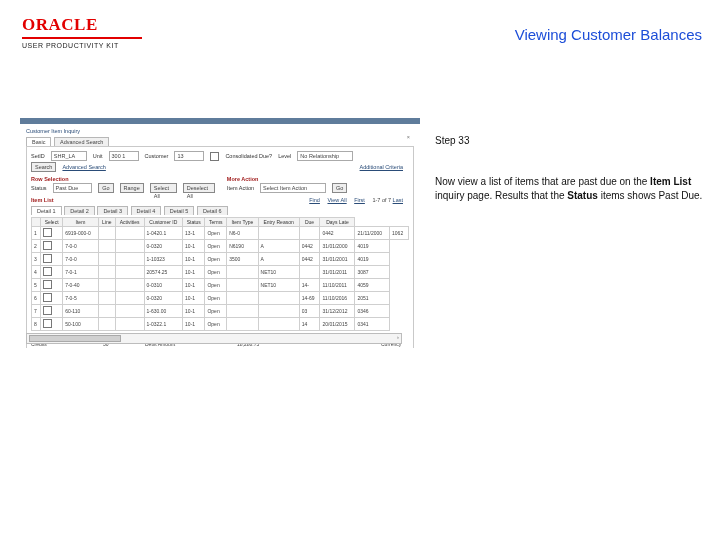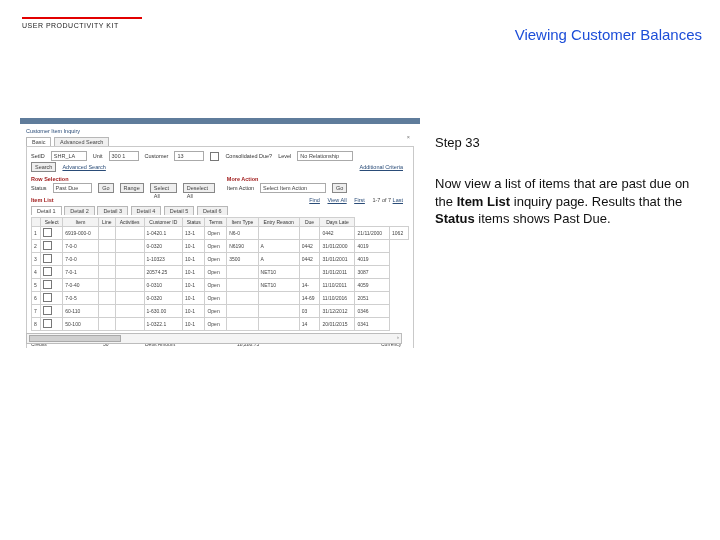--- a/index.html
+++ b/index.html
@@ -4,21 +4,21 @@
 <style>
   html,body{margin:0;padding:0;width:720px;height:540px;background:#fff;font-family:Arial,Helvetica,sans-serif;color:#000}
   .page{position:relative;width:720px;height:540px}
   
   .logo-block{position:absolute;left:22px;top:15px}
   .logo-oracle{font-family:Georgia,serif;color:#e20000;font-weight:bold;font-size:17px;letter-spacing:0.5px}
   .logo-rule{width:120px;height:2px;background:#e20000;margin-top:2px}
   .logo-sub{font-size:7px;letter-spacing:0.5px;color:#222;margin-top:3px}
   .page-title{position:absolute;right:18px;top:26px;font-size:15px;color:#1d4ed8}
   
-  .rt{position:absolute;left:435px;width:270px;font-size:13px;line-height:1.35;color:#111}
+  .rt{position:absolute;left:435px;width:270px;font-size:10px;line-height:1.35;color:#111}
   .rt.step{top:134px}
   .rt.body{top:175px}
   .rt .em{font-weight:bold}
   
   .shot{position:absolute;left:20px;top:118px;width:400px;height:232px;background:#fff}
   .shot-bar{height:6px;background:#5f7c9b}
   .shot-pad{padding:4px 6px 6px 6px;font-size:5.5px;color:#444;position:relative;height:214px;overflow:hidden}
   .crumb{color:#2a4c78}
   .tabs{margin-top:3px}
   .tab{display:inline-block;padding:1px 5px;border:1px solid #b7b7b7;border-bottom:none;background:#f0f0f0;margin-right:1px}
@@ -40,20 +40,21 @@
   .harrow{position:absolute;top:0;width:8px;height:7px;line-height:7px;text-align:center;color:#666}
   .hl{left:-1px}
   .hr{right:-1px}
   .xicon{position:absolute;right:10px;top:10px;color:#777}
 </style>
 </head>
 <body>
 
 <div class="page">
   <div class="logo-block">
+    <div class="logo-oracle">ORACLE</div>
     <div class="logo-rule"></div>
     <div class="logo-sub">USER PRODUCTIVITY KIT</div>
   </div>
   <div class="page-title">Viewing Customer Balances</div>
 
   <div class="rt step">Step 33</div>
   <div class="rt body">
     <span>Now view a list of items that are past due on the </span><span class="em">Item List</span><span> inquiry page. Results that the </span><span class="em">Status</span><span> items shows Past Due.</span>
   </div>
 

